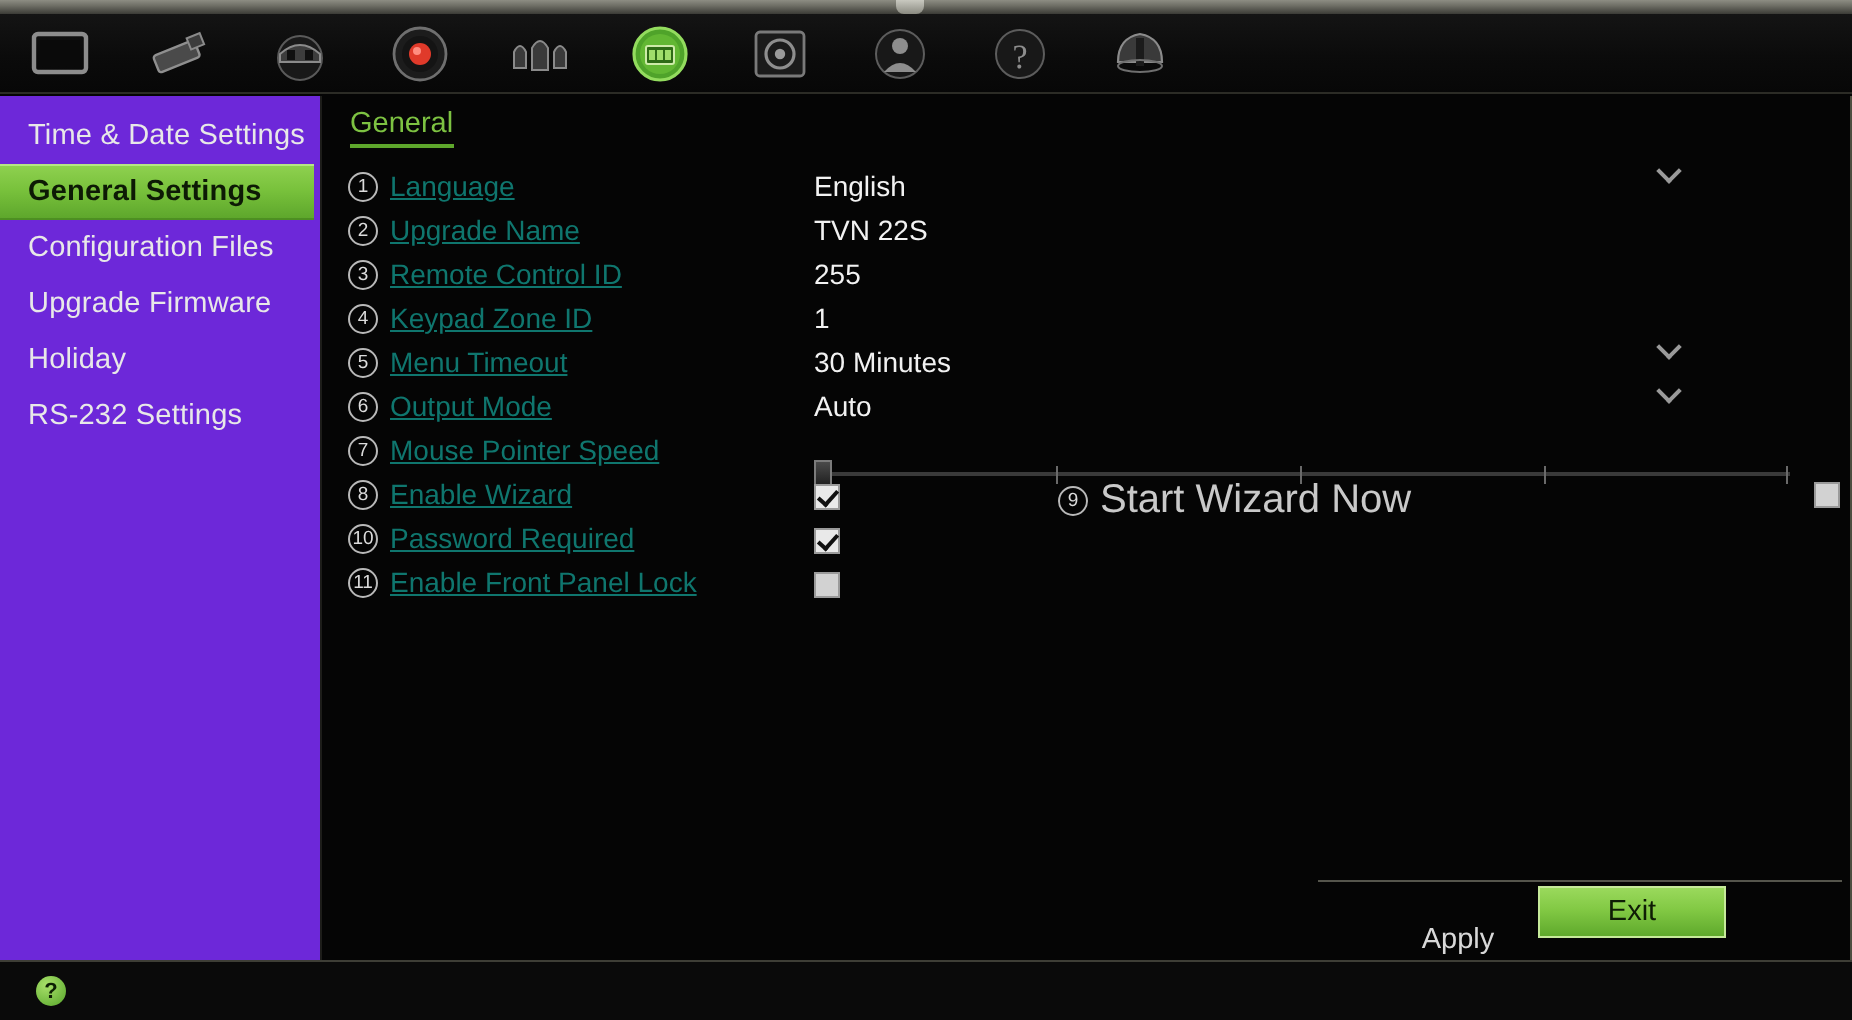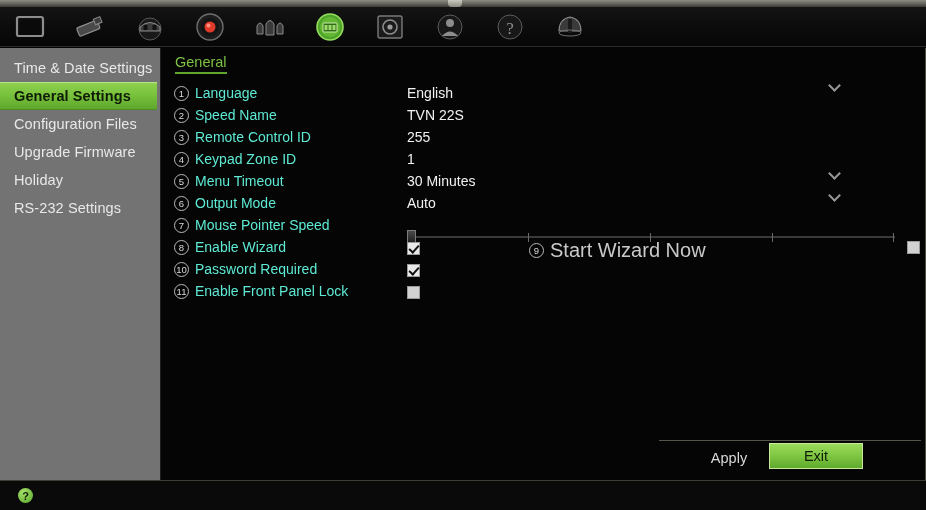--- a/index.html
+++ b/index.html
@@ -48,21 +48,21 @@
     position: absolute; left: 0; top: 48px;
     width: 926px; height: 432px;
     background: #050505;
     border-right: 1px solid #4e4e40;
     display: flex;
   }
 
   
   .sidebar {
     width: 160px; height: 432px;
-    background: #737373;
+    background: #6d28d9;
     padding-top: 6px;
     flex: 0 0 160px;
   }
   .side-item {
     height: 28px;
     display: flex; align-items: center;
     padding-left: 14px;
     color: #e8e8e8;
     font-size: 14.5px;
     white-space: nowrap;
@@ -107,24 +107,25 @@
     border: 1px solid #b9b9b9;
     border-radius: 50%;
     color: #dcdcdc;
     font-size: 9.5px; line-height: 13px;
     text-align: center;
     margin-left: 13px;
     margin-right: 6px;
     font-family: "Liberation Sans", sans-serif;
   }
   .lbl {
-    color: #5eead4;
+    color: #0f766e;
     font-size: 14px;
     width: 212px;
     white-space: nowrap;
+    text-decoration: underline;
   }
   .val {
     color: #f2f2f2;
     font-size: 14px;
     white-space: nowrap;
     width: 470px;
     position: relative;
   }
   .chev {
     position: absolute; right: 38px;
@@ -191,21 +192,21 @@
   
   .btnbar {
     position: absolute; left: 0; bottom: 6px;
     width: 100%; height: 34px;
   }
   .btn-sep {
     position: absolute; left: 498px; top: 0;
     width: 262px; height: 1px; background: #55554c;
   }
   .btn-apply {
-    position: absolute; left: 518px; top: 6px;
+    position: absolute; left: 518px; top: 18px;
     width: 100px; height: 24px;
     color: #d8d8d8; font-size: 14.5px;
     display: flex; align-items: center; justify-content: center;
   }
   .btn-exit {
     position: absolute; left: 608px; top: 3px;
     width: 94px; height: 26px;
     background: linear-gradient(180deg,#9ad95c 0%,#82c944 45%,#5fa92c 100%);
     border: 1px solid #c6ea9a;
     color: #0e1d05; font-size: 14.5px;
@@ -361,21 +362,21 @@
           <div class="num">1</div>
           <div class="lbl">Language</div>
           <div class="val">
             <span>English</span>
             <span class="chev"></span>
           </div>
         </div>
 
         <div class="row">
           <div class="num">2</div>
-          <div class="lbl">Speed Name</div>
+          <div class="lbl">Upgrade Name</div>
           <div class="val">TVN 22S</div>
         </div>
 
         <div class="row">
           <div class="num">3</div>
           <div class="lbl">Remote Control ID</div>
           <div class="val">255</div>
         </div>
 
         <div class="row">

